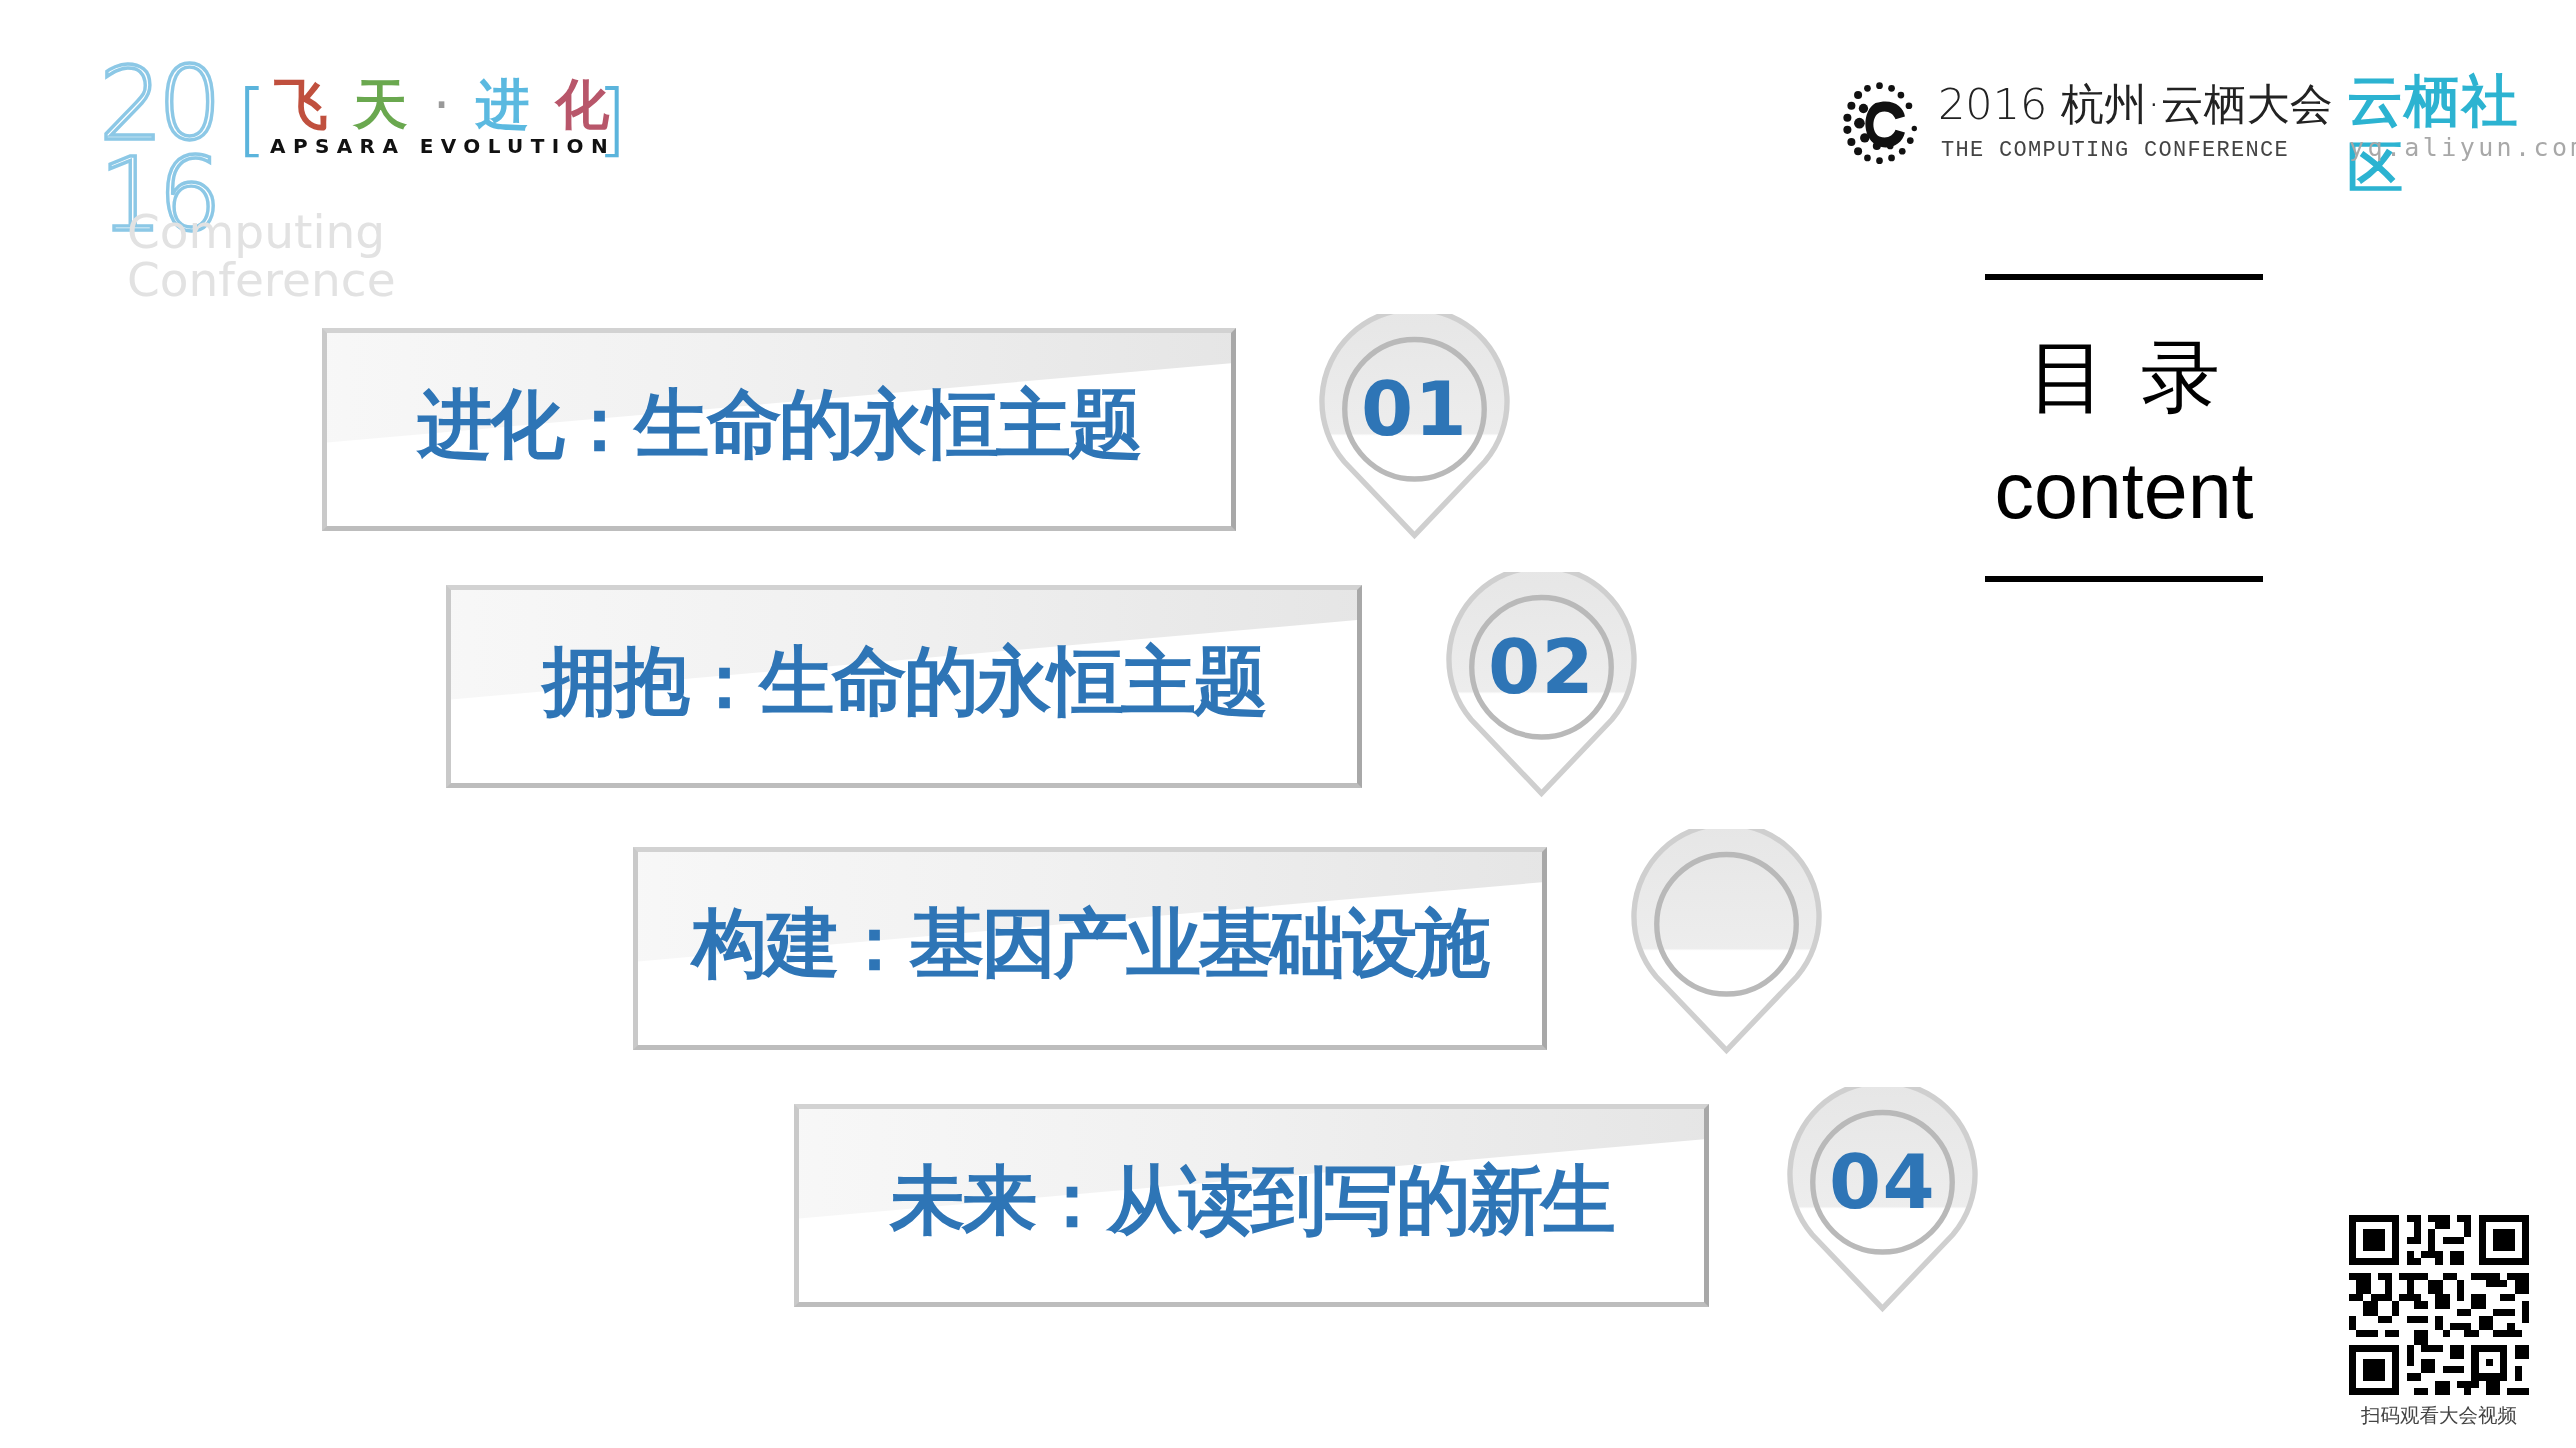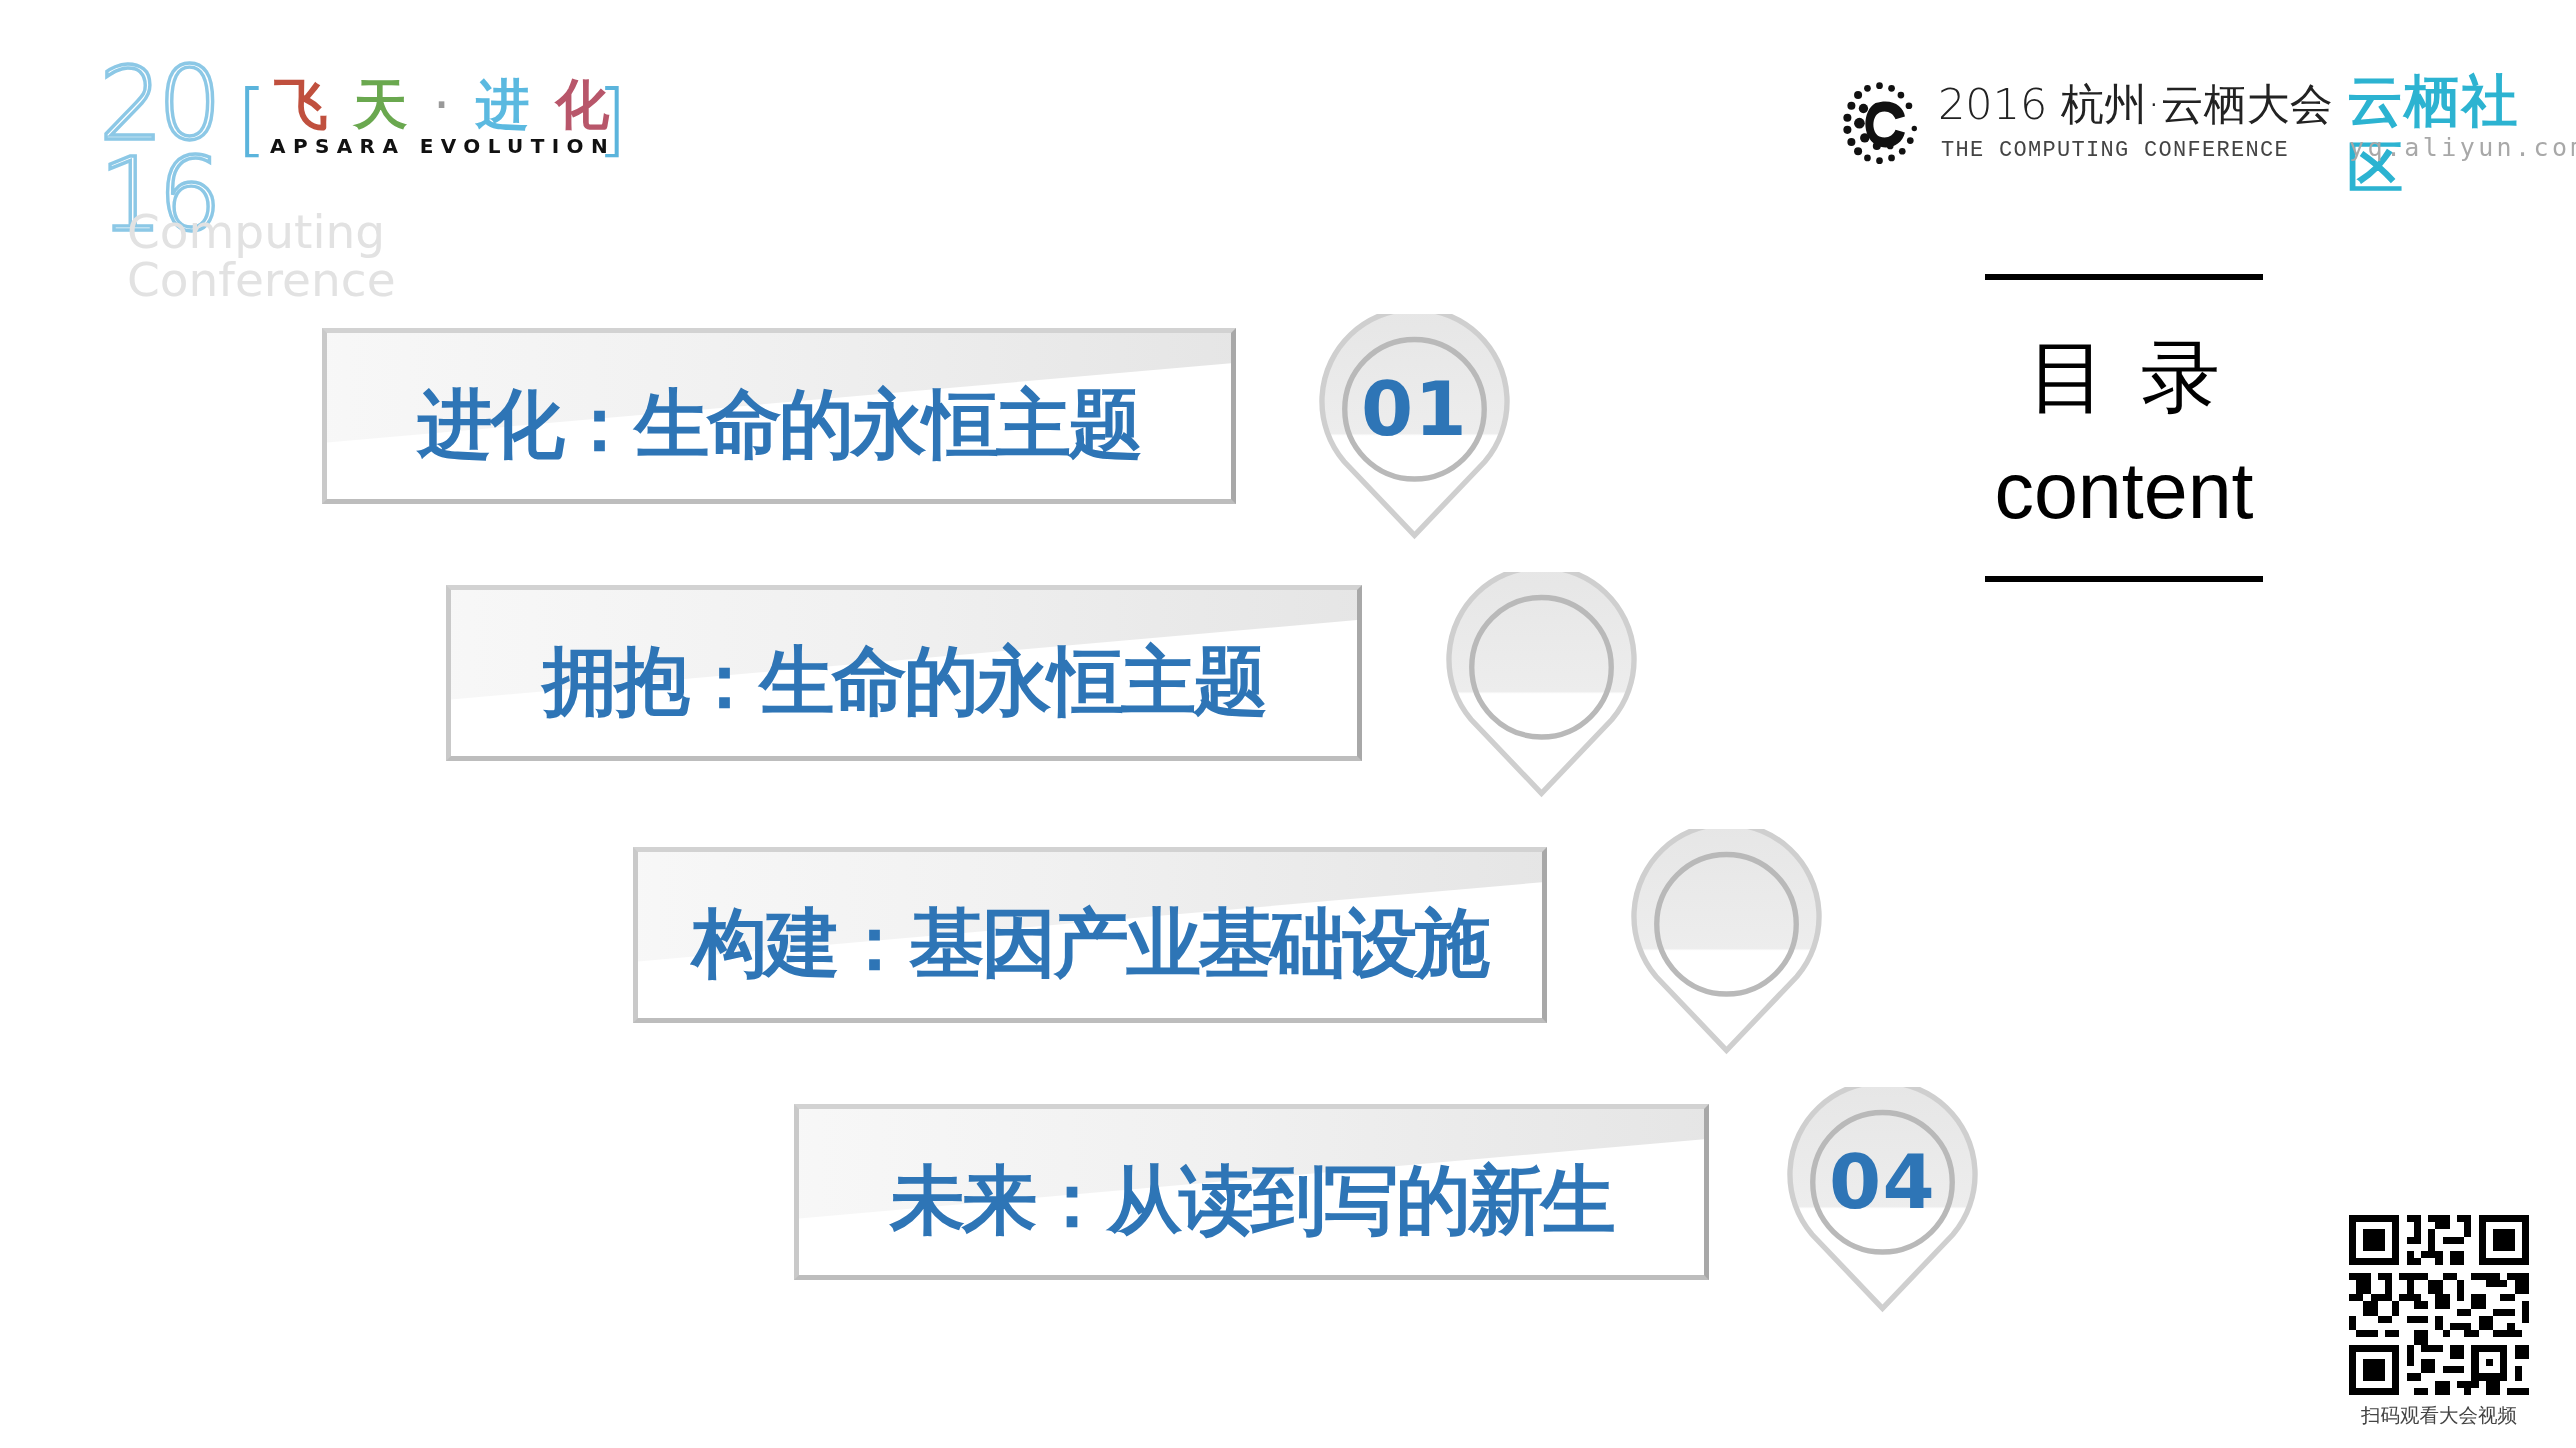--- a/index.html
+++ b/index.html
@@ -67,21 +67,21 @@
     font-size:79px; line-height:87px; color:#000; letter-spacing:34px; text-indent:34px;
   }
   .toc-en {
     position:absolute; left:1985px; width:278px; top:444px; text-align:center;
     font-size:79px; line-height:94px; color:#000;
     font-family:"Liberation Sans", sans-serif;
   }
 
   
   .card {
-    position:absolute; height:176px; box-sizing:border-box;
+    position:absolute; height:203px; box-sizing:border-box;
     border:5.4px solid #c9c9c9;
     border-top-color:#d2d2d2; border-right-color:#a8a8a8; border-bottom-color:#bdbdbd;
     background:#ffffff; overflow:hidden;
   }
   .card::before {
     content:""; position:absolute; left:-6.7px; top:-6.7px; right:-6.7px; height:117px;
     background:linear-gradient(90deg, #f7f7f7 0%, #f0f0f0 45%, #e4e4e4 100%);
     transform:skewY(-5deg); transform-origin:left top;
     opacity:0.95;
   }
@@ -185,20 +185,21 @@
 </div>
 
 <div class="card" style="left:446px; top:585px; width:916px;">
   <div class="card-text">拥抱：生命的永恒主题</div>
 </div>
 <div class="pin" style="left:1444px; top:572px;">
   <svg width="195" height="228" viewBox="0 0 290 340">
     <path d="M145 330 L40 220 A138 138 0 1 1 250 220 Z" fill="url(#pg1)" stroke="#cfcfcf" stroke-width="8"></path>
     <circle cx="145" cy="142" r="104" fill="none" stroke="#b9b9b9" stroke-width="8"></circle>
   </svg>
+  <div class="pin-num">02</div>
 </div>
 
 <div class="card" style="left:633px; top:847px; width:914px;">
   <div class="card-text">构建：基因产业基础设施</div>
 </div>
 <div class="pin" style="left:1629px; top:829px;">
   <svg width="195" height="228" viewBox="0 0 290 340">
     <path d="M145 330 L40 220 A138 138 0 1 1 250 220 Z" fill="url(#pg1)" stroke="#cfcfcf" stroke-width="8"></path>
     <circle cx="145" cy="142" r="104" fill="none" stroke="#b9b9b9" stroke-width="8"></circle>
   </svg>

